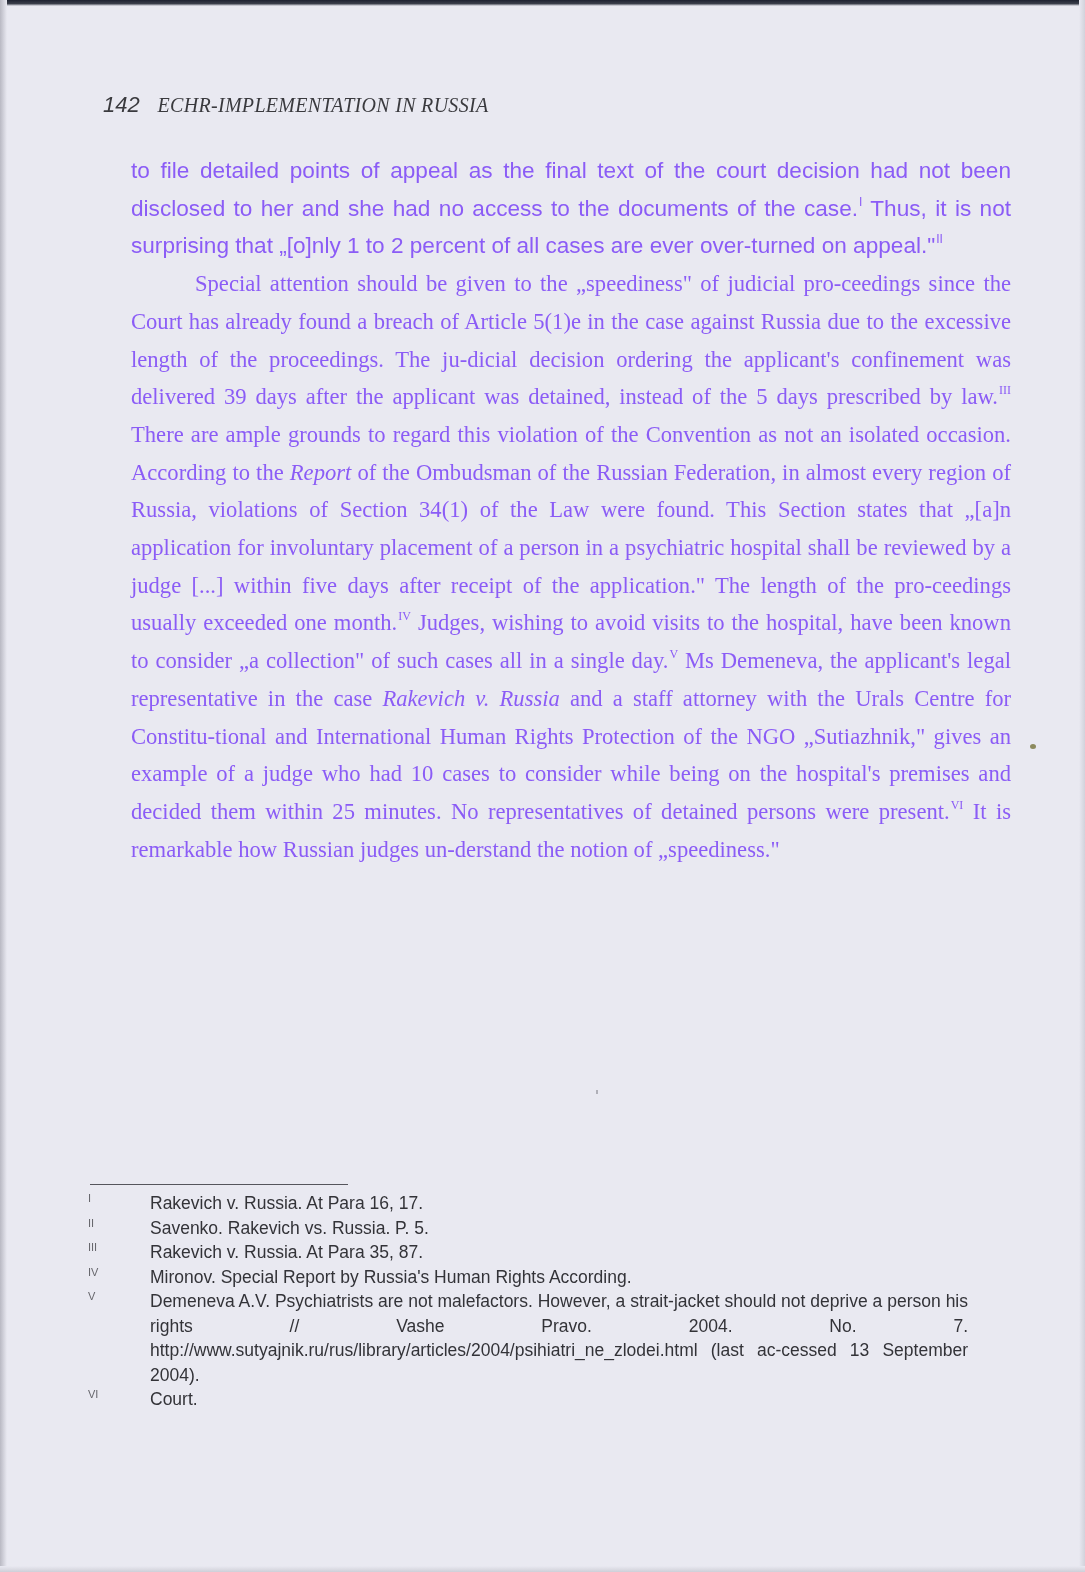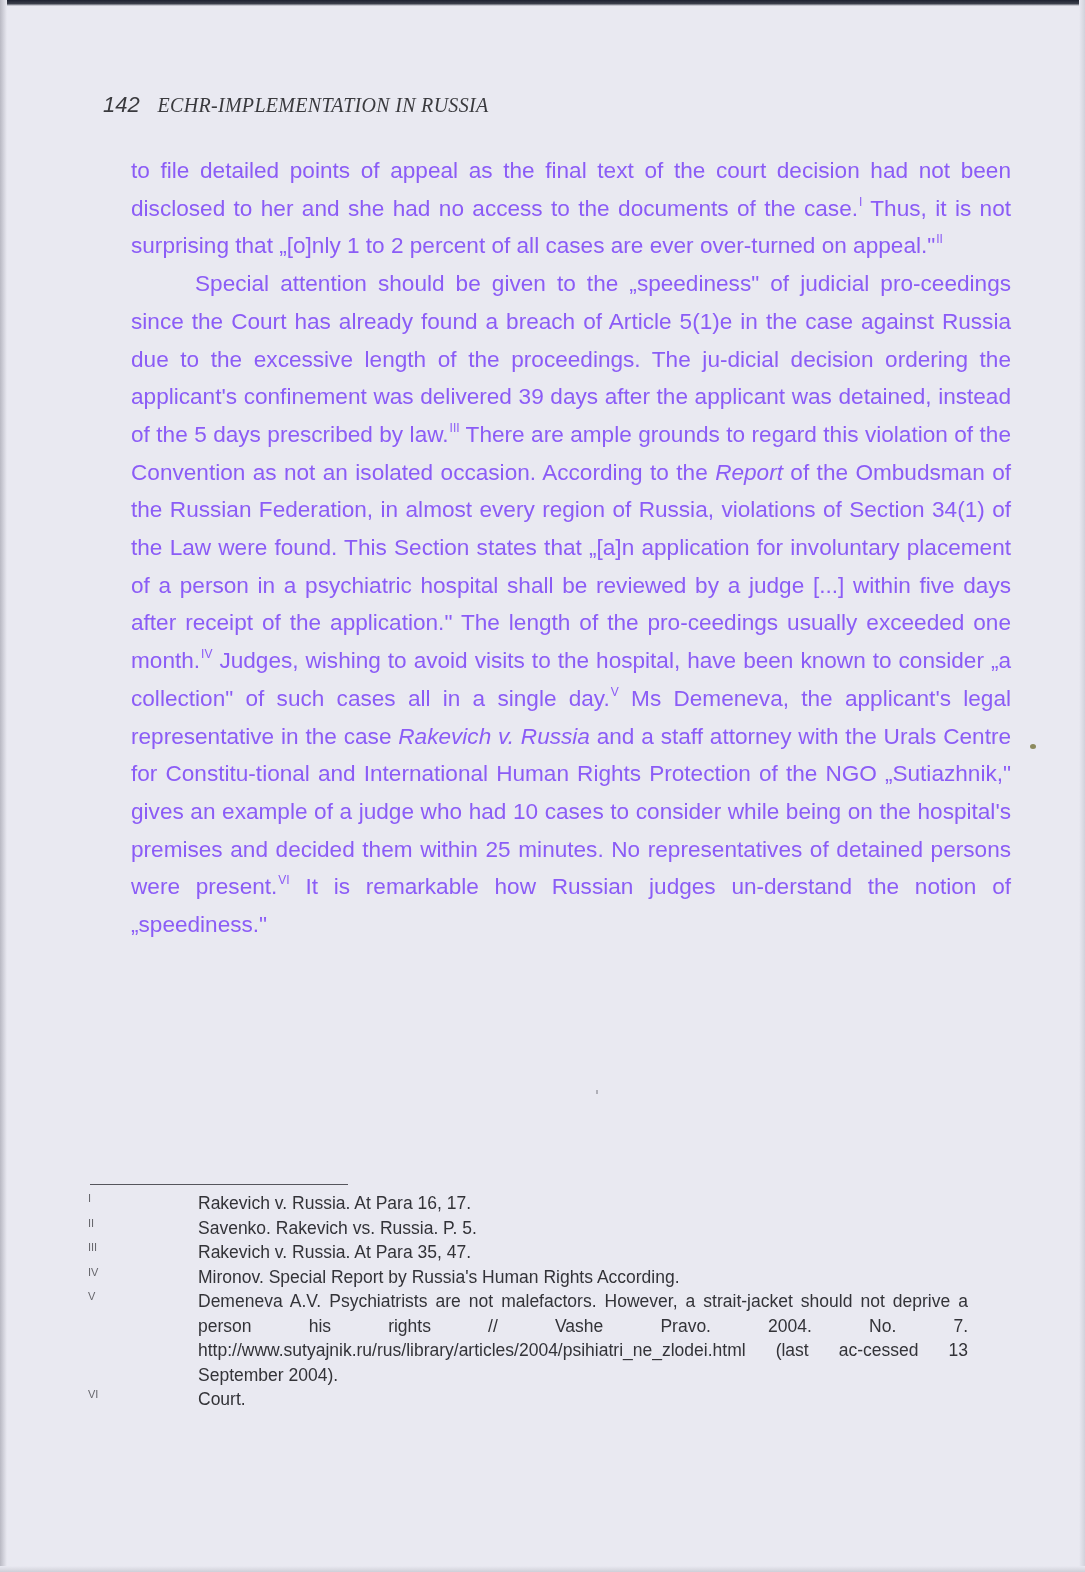--- a/index.html
+++ b/index.html
@@ -68,20 +68,21 @@
       text-align: justify;
       hyphens: manual;
       color: #8b5cf6;
       margin-left: 31px;
     }
     .body-text p {
       margin: 0;
     }
     .body-text p.indent {
       text-indent: 64px;
+      font-family: Liberation Serif, serif;
     }
     .fn-ref {
       font-size: 12px;
       vertical-align: 10px;
       line-height: 0;
       margin-left: 1px;
     }
     .footnote-rule {
       position: absolute;
       left: 90px;
@@ -107,21 +108,20 @@
       width: 62px;
       flex: 0 0 62px;
       font-size: 11px;
       line-height: 14px;
       color: #66666c;
       padding-top: 0;
     }
     .fn-text {
       flex: 1 1 auto;
       text-align: justify;
-      margin-left: 48px;
     }
     .fn-text.justify-last {
       text-align-last: left;
     }
     .speck {
       position: absolute;
       left: 1030px;
       top: 744px;
       width: 6px;
       height: 5px;
@@ -161,21 +161,21 @@
   <div class="footnote">
     <span class="fn-marker">I</span>
     <span class="fn-text">Rakevich v. Russia. At Para 16, 17.</span>
   </div>
   <div class="footnote">
     <span class="fn-marker">II</span>
     <span class="fn-text">Savenko. Rakevich vs. Russia. P. 5.</span>
   </div>
   <div class="footnote">
     <span class="fn-marker">III</span>
-    <span class="fn-text">Rakevich v. Russia. At Para 35, 47.</span>
+    <span class="fn-text">Rakevich v. Russia. At Para 35, 87.</span>
   </div>
   <div class="footnote">
     <span class="fn-marker">IV</span>
     <span class="fn-text">Mironov. Special Report by Russia's Human Rights According.</span>
   </div>
   <div class="footnote">
     <span class="fn-marker">V</span>
     <span class="fn-text justify-last">Demeneva A.V. Psychiatrists are not malefactors. However, a strait-jacket should not deprive a person his rights // Vashe Pravo. 2004. No. 7. http://www.sutyajnik.ru/rus/library/articles/2004/psihiatri_ne_zlodei.html (last ac-cessed 13 September 2004).</span>
   </div>
   <div class="footnote">

